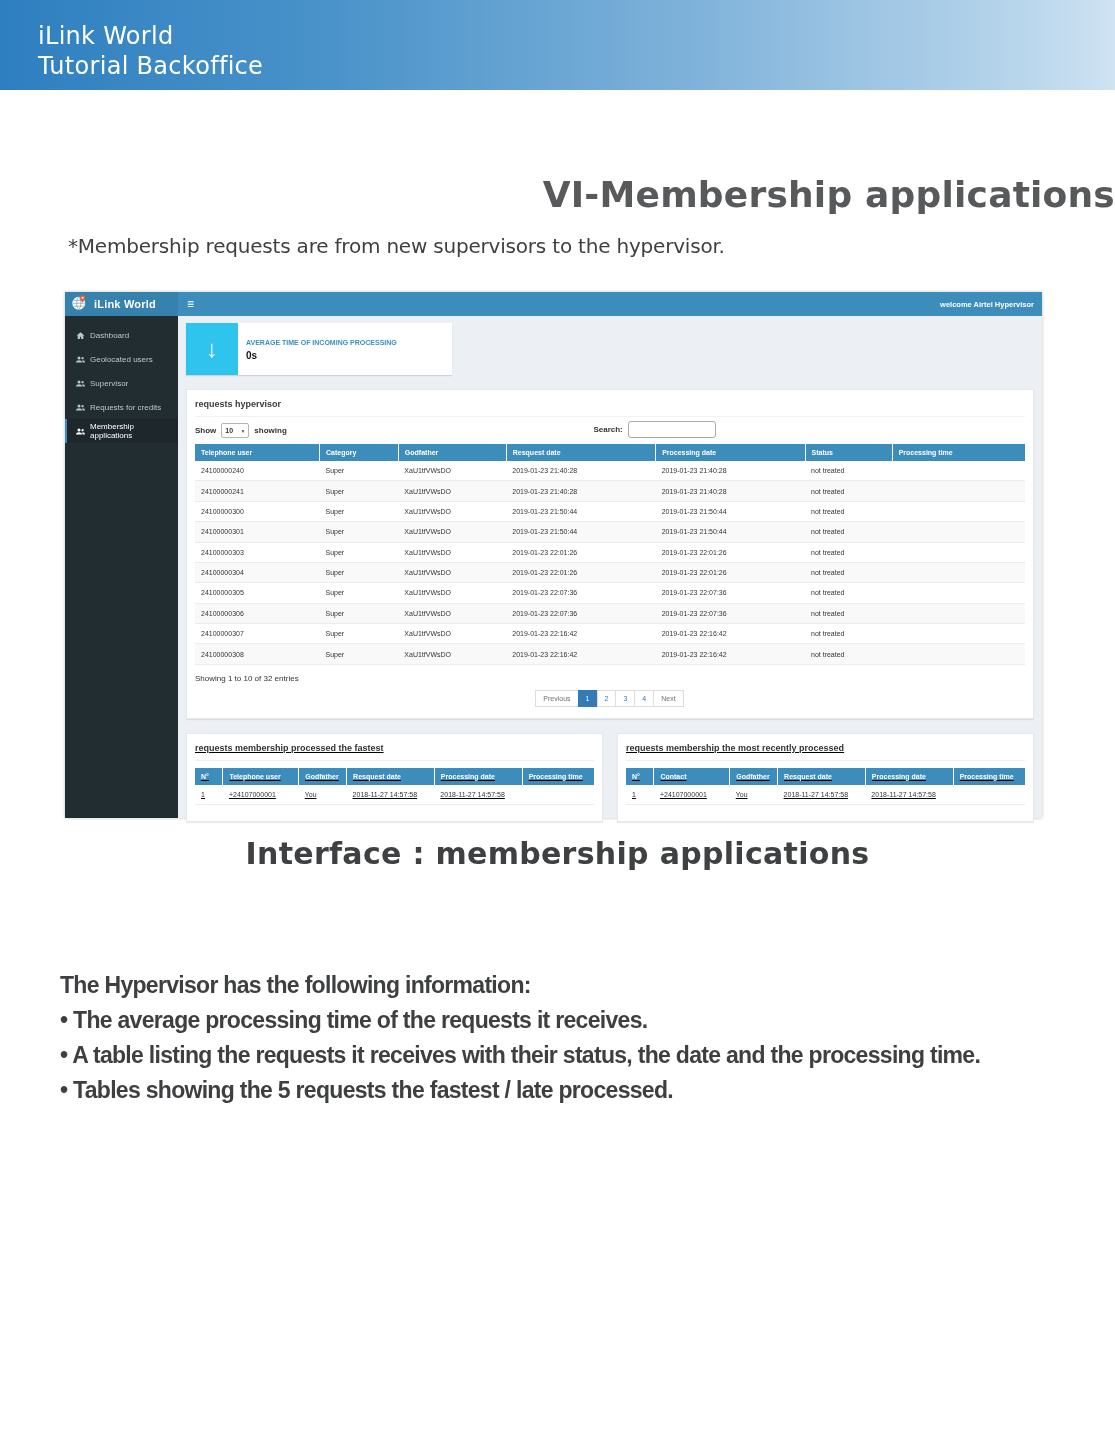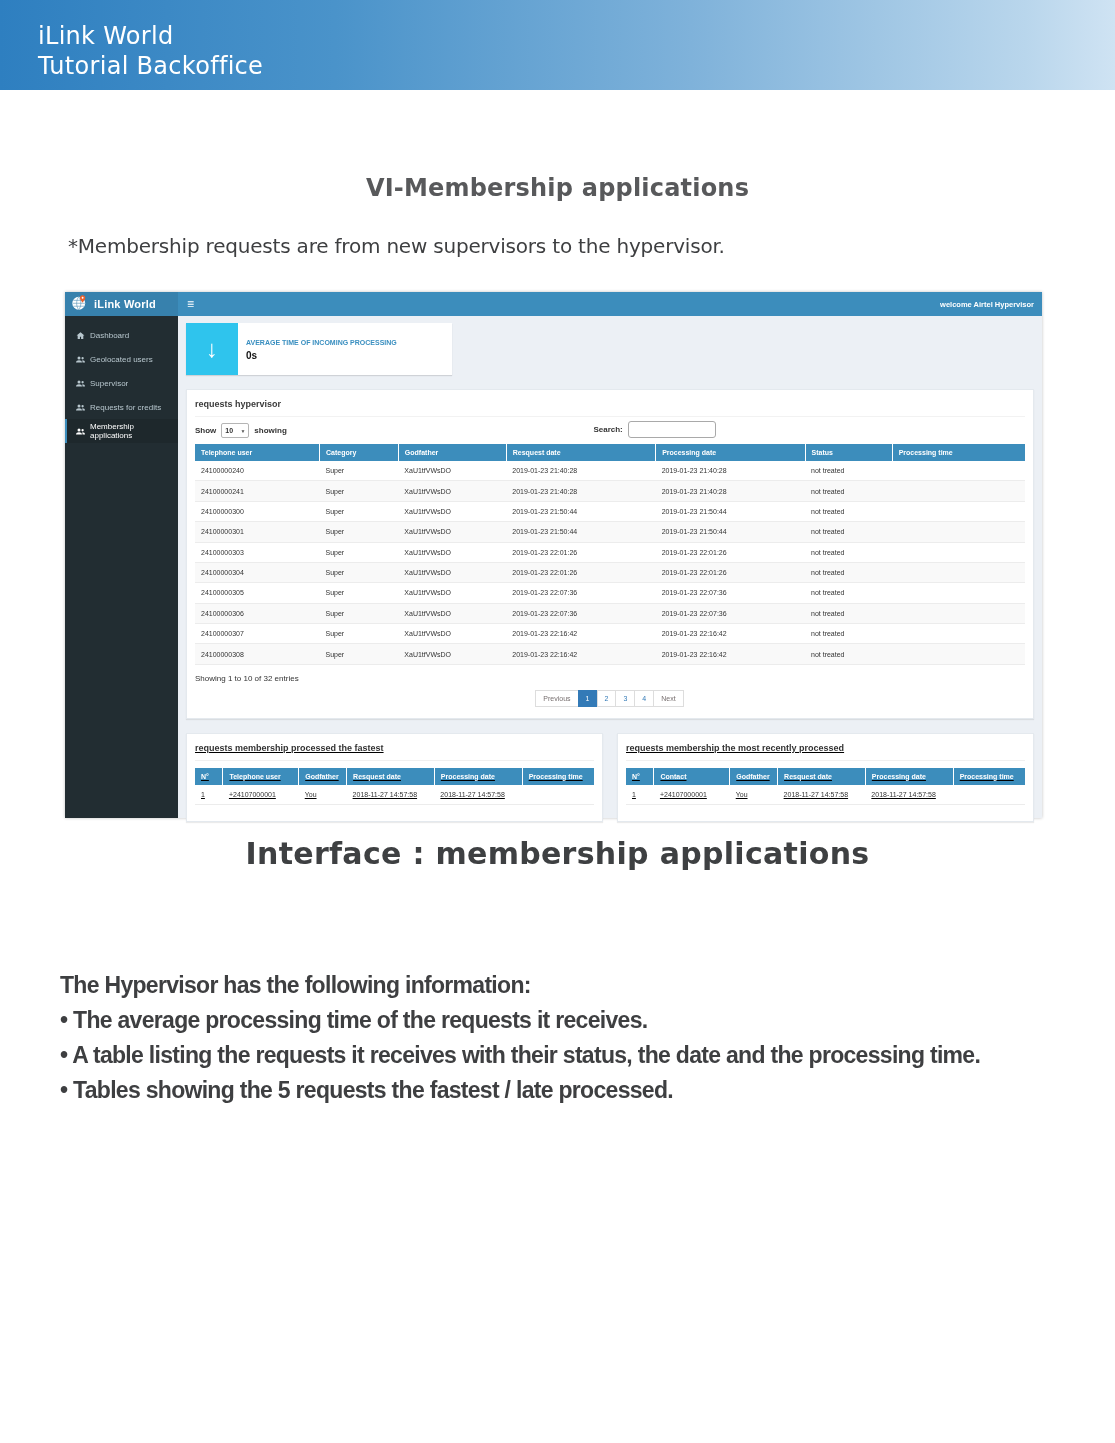--- a/index.html
+++ b/index.html
@@ -6,22 +6,22 @@
   body { background:#ffffff; font-family:"Liberation Sans", sans-serif; }
   .page { position:relative; width:1115px; height:1443px; background:#fff; overflow:hidden; margin:0 auto; }
 
   
   .banner { position:absolute; left:0; top:0; width:1115px; height:90px;
     background:linear-gradient(90deg,#2e7fc0 0%, #4a93ca 30%, #7fb2da 62%, #b9d6ec 92%, #cfe3f3 100%); }
   .banner-text { padding:21px 0 0 38px; color:#fff; font-family:"DejaVu Sans", sans-serif;
     font-size:24px; line-height:30px; font-weight:500; letter-spacing:0.3px; }
 
   
-  .doc-title { position:absolute; top:174px; left:0; width:100%; text-align:center;
-    font-family:"DejaVu Sans", sans-serif; font-weight:700; font-size:24px; color:#58595b; letter-spacing:0.2px; }
+  .doc-title { position:absolute; top:174px; left:0; width:100%; text-align:right;
+    font-family:"DejaVu Sans", sans-serif; font-weight:700; font-size:36px; color:#58595b; letter-spacing:0.2px; }
   .doc-subtitle { position:absolute; top:234px; left:68px; font-size:20px; color:#3e3f41;
     font-family:"DejaVu Sans", sans-serif; letter-spacing:-0.2px; }
   .caption { position:absolute; top:836px; left:0; width:100%; text-align:center;
     font-family:"DejaVu Sans", sans-serif; font-weight:700; font-size:30px; color:#3e4042; letter-spacing:0.3px; }
   .body-text { position:absolute; left:60px; top:968px; width:1020px;
     font-family:"Liberation Sans", sans-serif; font-weight:700; font-size:23px;
     color:#3e3f41; letter-spacing:-0.7px; line-height:35px; }
 
   
   .footer { position:absolute; left:0; top:1363px; width:1115px; height:80px; background:#276d9c;

